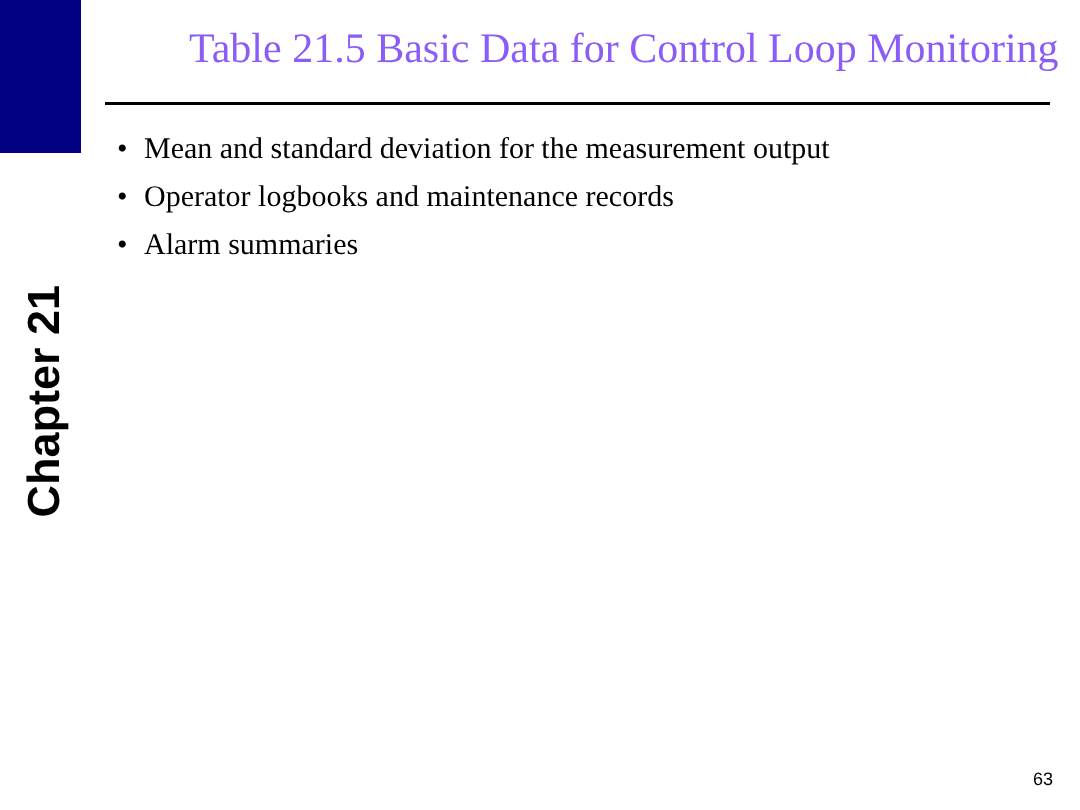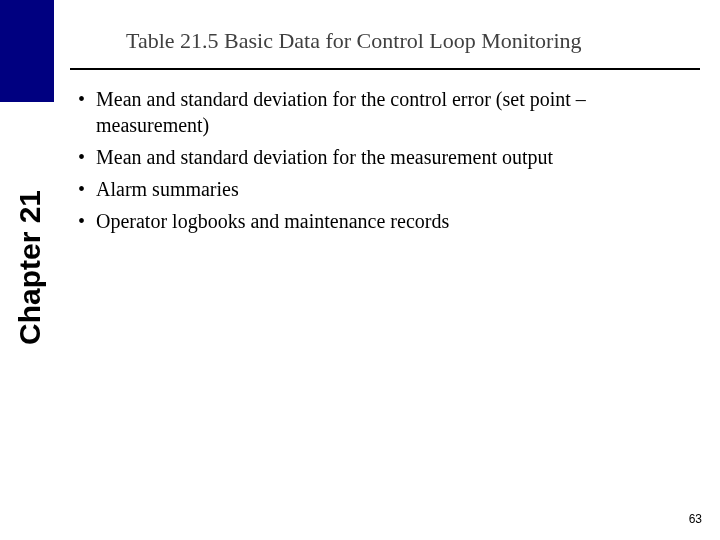--- a/index.html
+++ b/index.html
@@ -27,23 +27,23 @@
       transform-origin: left top;
       font-family: Arial, Helvetica, sans-serif;
       font-weight: bold;
       font-size: 30px;
       color: #000000;
       white-space: nowrap;
     }
     .title {
       position: absolute;
       left: 126px;
-      top: 28px;
-      font-size: 22px;
-      color: #404040;
+      top: 17px;
+      font-size: 28px;
+      color: #8b5cf6;
     }
     .title-underline {
       position: absolute;
       left: 70px;
       top: 68px;
       width: 630px;
       height: 2px;
       background: #000000;
     }
     .bullet-list {
@@ -80,19 +80,18 @@
 <body>
 
 <div class="sidebar-block"></div>
 
 <div class="chapter-label">Chapter 21</div>
 
 <div class="title">Table 21.5 Basic Data for Control Loop Monitoring</div>
 <div class="title-underline"></div>
 
 <ul class="bullet-list">
-  <li>Mean and standard deviation for the control error (set point – measurement)</li>
   <li>Mean and standard deviation for the measurement output</li>
+  <li>Operator logbooks and maintenance records</li>
   <li>Alarm summaries</li>
-  <li>Operator logbooks and maintenance records</li>
 </ul>
 
 <div class="page-number">63</div>
 
 </body></html>

